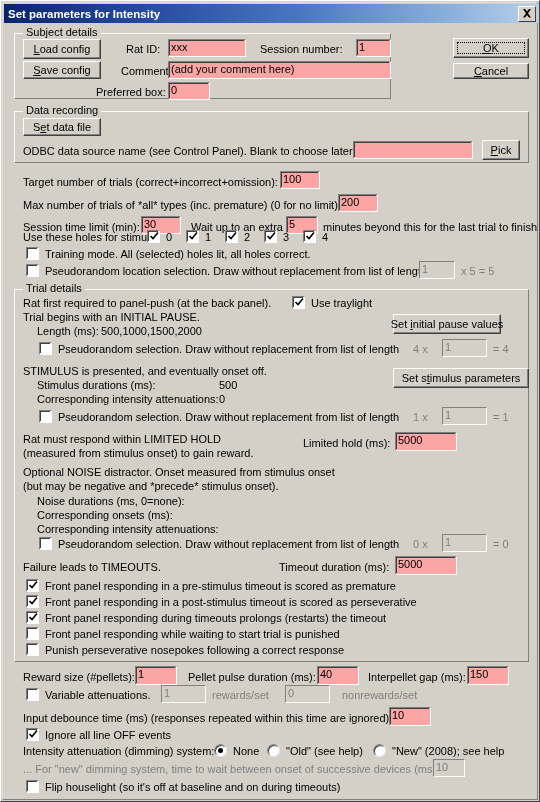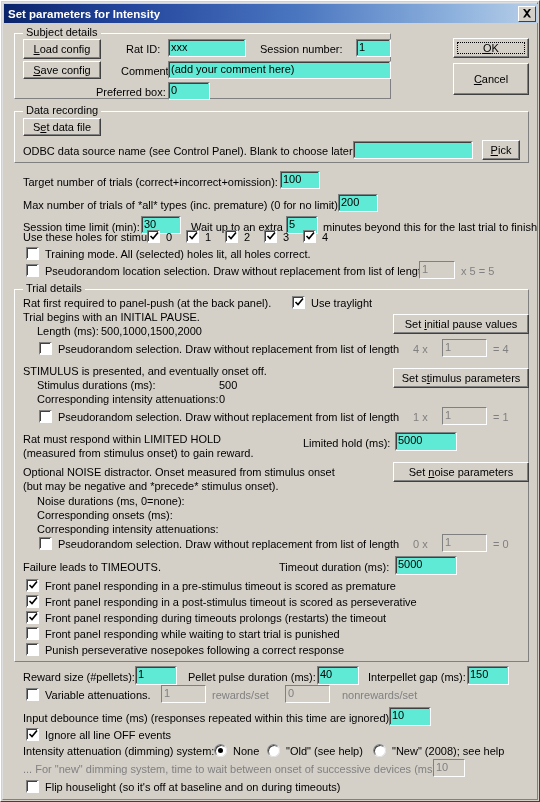--- a/index.html
+++ b/index.html
@@ -72,21 +72,21 @@
     pointer-events:none;
   }
   .btn .lbl{position:relative;z-index:1;white-space:nowrap;}
   .btn.focus .focusring{
     position:absolute;left:3px;top:3px;right:3px;bottom:3px;
     border:1px dotted #000;pointer-events:none;
   }
   u{text-decoration:underline;}
 
   .inp{
-    position:absolute;box-sizing:border-box;background:#5eead4;
+    position:absolute;box-sizing:border-box;background:#fca5a5;
     border-top:1px solid #808080;border-left:1px solid #808080;
     border-right:1px solid #ffffff;border-bottom:1px solid #ffffff;
     font-size:11px;color:#000;padding:1px 0 0 2px;overflow:hidden;
     white-space:nowrap;line-height:normal;
     font-family:"Liberation Sans",sans-serif;
   }
   .inp .shadow{
     position:absolute;left:0;top:0;right:1px;bottom:1px;
     border-top:1px solid #404040;border-left:1px solid #404040;
     pointer-events:none;
@@ -163,21 +163,21 @@
  <div class="lab" style="left:95px;top:85px;">Preferred box:</div>
  <div class="inp" style="left:167px;top:81px;width:42px;height:18px;">
    <span class="shadow"></span><span class="txt">0</span>
  </div>
 
  <div class="btn focus" style="left:452px;top:37px;width:76px;height:20px;">
    <span class="inner"></span>
       <span class="focusring"></span>
       <span class="lbl"><u>O</u>K</span>
  </div>
- <div class="btn" style="left:452px;top:62px;width:76px;height:32px;">
+ <div class="btn" style="left:452px;top:62px;width:76px;height:16px;">
    <span class="inner"></span>
       <span class="lbl"><u>C</u>ancel</span>
  </div>
 
  <div class="fs" style="left:13px;top:110px;width:515px;height:52px;">
    <div class="fs-in"></div>
  </div>
  <div class="fs-legend" style="left:22px;top:103px;">Data recording</div>
 
  <div class="btn" style="left:22px;top:117px;width:78px;height:18px;">
@@ -275,21 +275,21 @@
    <span class="sh"></span>
    <svg class="tick" viewBox="0 0 11 11">
         <path d="M1.5,5 L4,7.5 L9,1.5" stroke="#000" stroke-width="1.6" fill="none"></path>
       </svg>
  </div>
  <div class="lab" style="left:310px;top:296px;">Use traylight</div>
 
  <div class="lab" style="left:22px;top:310px;">Trial begins with an INITIAL PAUSE.</div>
  <div class="lab" style="left:36px;top:324px;">Length (ms):</div>
  <div class="lab" style="left:100px;top:324px;">500,1000,1500,2000</div>
- <div class="btn" style="left:392px;top:313px;width:136px;height:20px;">
+ <div class="btn" style="left:392px;top:313px;width:108px;height:20px;">
    <span class="inner"></span>
       <span class="lbl">Set <u>i</u>nitial pause values</span>
  </div>
 
  <div class="cb" style="left:38px;top:341px;">
       <span class="sh"></span>
     </div>
  <div class="lab" style="left:57px;top:342px;">Pseudorandom selection. Draw without replacement from list of length</div>
  <div class="lab dim" style="left:412px;top:342px;">4 x</div>
  <div class="inp disabled" style="left:441px;top:338px;width:45px;height:18px;">
@@ -320,24 +320,20 @@
 
  <div class="lab" style="left:22px;top:432px;">Rat must respond within LIMITED HOLD</div>
  <div class="lab" style="left:22px;top:446px;">(measured from stimulus onset) to gain reward.</div>
  <div class="lab" style="left:302px;top:436px;">Limited hold (ms):</div>
  <div class="inp" style="left:394px;top:431px;width:62px;height:19px;">
    <span class="shadow"></span><span class="txt">5000</span>
  </div>
 
  <div class="lab" style="left:22px;top:465px;">Optional NOISE distractor. Onset measured from stimulus onset</div>
  <div class="lab" style="left:22px;top:479px;">(but may be negative and *precede* stimulus onset).</div>
- <div class="btn" style="left:392px;top:461px;width:136px;height:20px;">
-   <span class="inner"></span>
-      <span class="lbl">Set <u>n</u>oise parameters</span>
- </div>
 
  <div class="lab" style="left:36px;top:494px;">Noise durations (ms, 0=none):</div>
  <div class="lab" style="left:218px;top:494px;"></div>
  <div class="lab" style="left:36px;top:508px;">Corresponding onsets (ms):</div>
  <div class="lab" style="left:218px;top:508px;"></div>
  <div class="lab" style="left:36px;top:522px;">Corresponding intensity attenuations:</div>
  <div class="lab" style="left:218px;top:522px;"></div>
 
  <div class="cb" style="left:38px;top:536px;">
       <span class="sh"></span>

